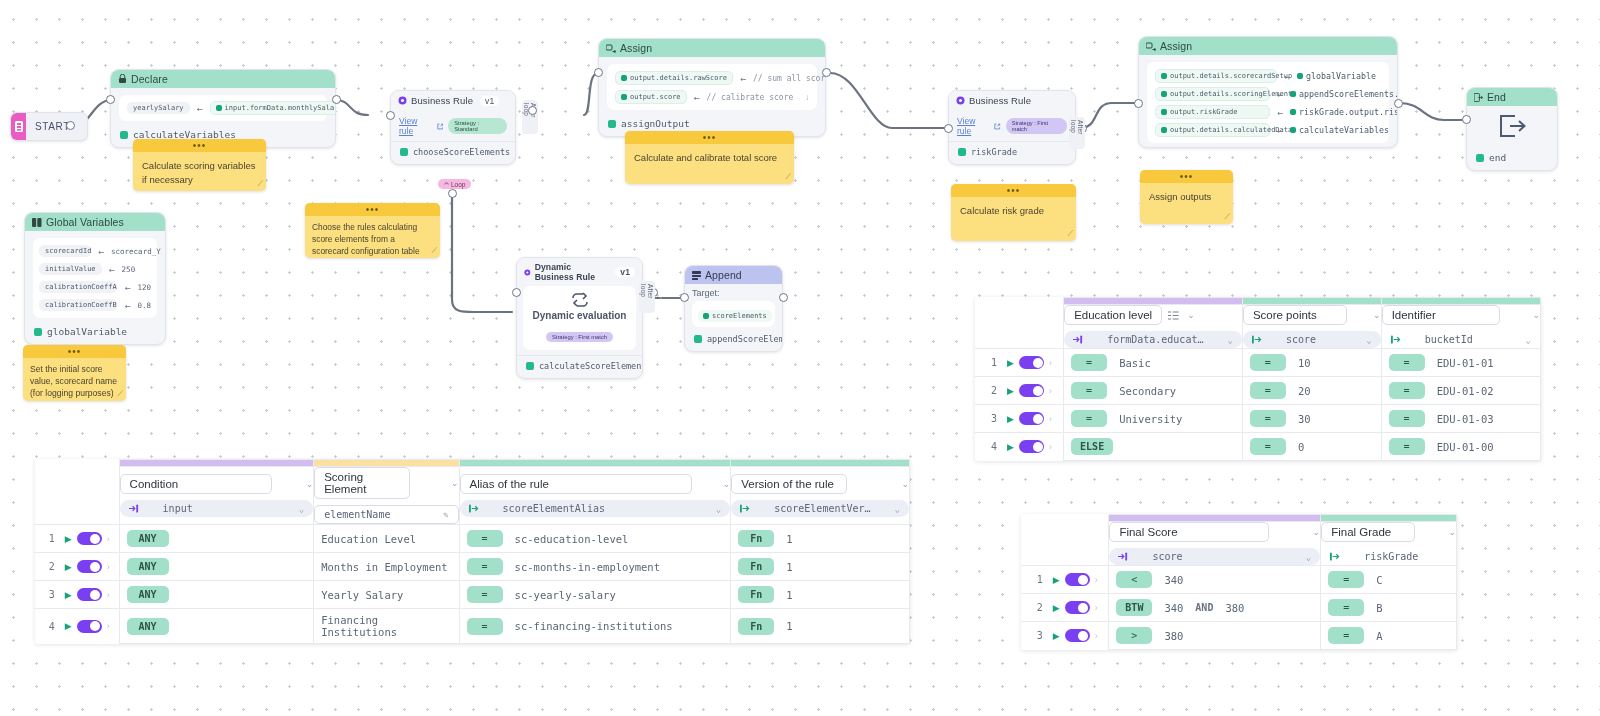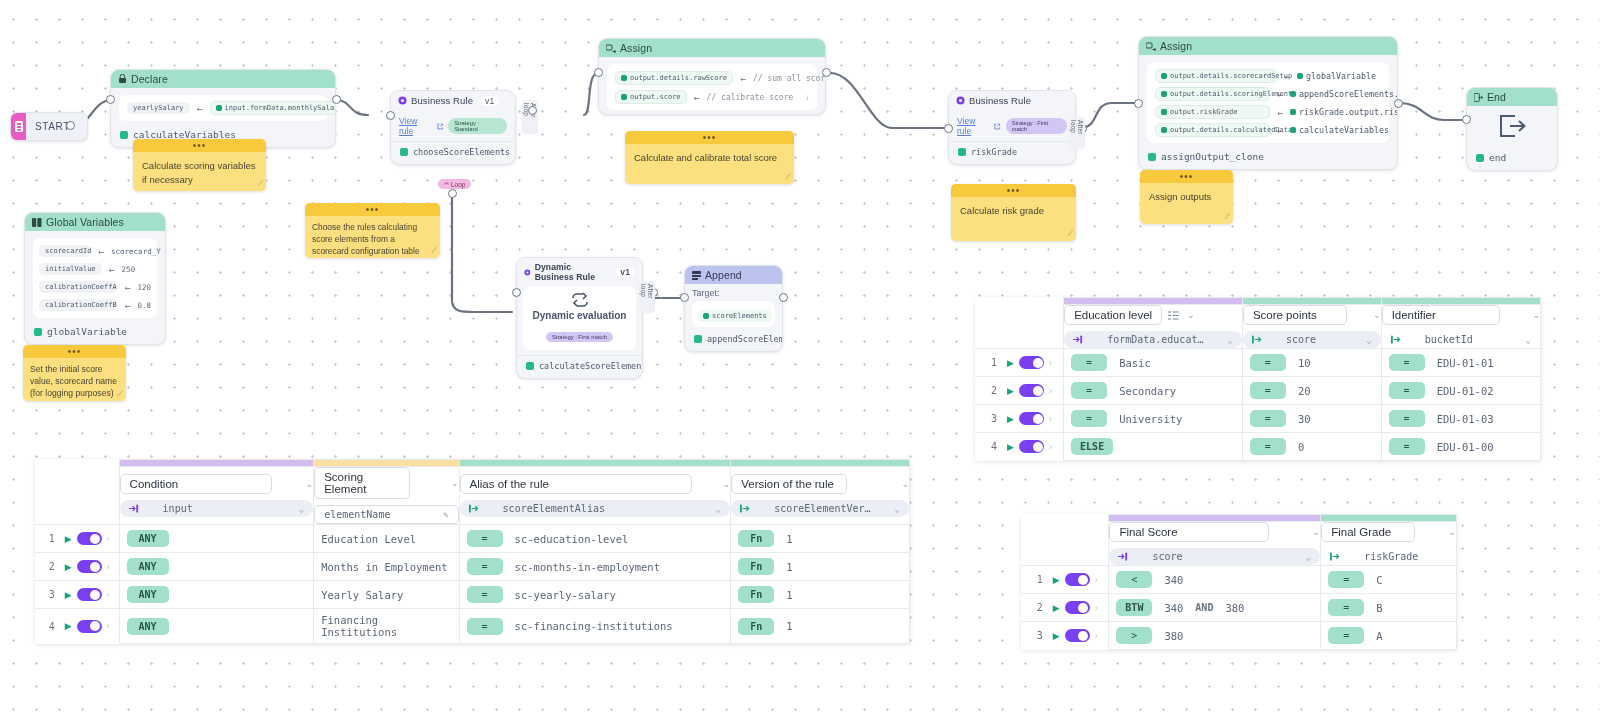--- a/index.html
+++ b/index.html
@@ -396,20 +396,24 @@
       <div class="assignrow" style="margin:0;">
         <span class="chip">
           <span class="sq g"></span>
           <span>output.score</span>
         </span>
         <span class="arrowl">←</span>
         <span class="mono comment" style="font-size:8px">// calibrate score</span>
         <span style="margin-left:auto;color:#9aa2b1;font-size:8px;">↓</span>
       </div>
     </div>
+  </div>
+  <div class="foot">
+    <span class="sq g2"></span>
+    <span>assignOutput</span>
   </div>
 </div>
 <div class="port" style="left:594px; top:68px;"></div>
 <div class="port" style="left:822px; top:68px;"></div>
 
 <div class="sticky" style="left:625px; top:131px; width:169px; height:53px;">
   <div class="bar">
       <span class="dots">•••</span>
     </div>
   <div class="txt">Calculate and calibrate total score</div>
@@ -500,24 +504,20 @@
           <span>output.details.calculatedData</span>
         </span>
         <span class="arrowl">←</span>
         <span class="chip" style="border:none;background:transparent;padding-left:0;font-size:8.3px">
           <span class="sq g"></span>
           <span>calculateVariables</span>
         </span>
       </div>
     </div>
   </div>
-  <div class="foot">
-    <span class="sq g2"></span>
-    <span>assignOutput_clone</span>
-  </div>
 </div>
 <div class="port" style="left:1134px; top:99px;"></div>
 <div class="port" style="left:1394px; top:99px;"></div>
 
 <div class="sticky" style="left:1140px; top:170px; width:93px; height:54px;">
   <div class="bar">
       <span class="dots">•••</span>
     </div>
   <div class="txt">Assign outputs</div>
   <span class="grip">⟋</span>

